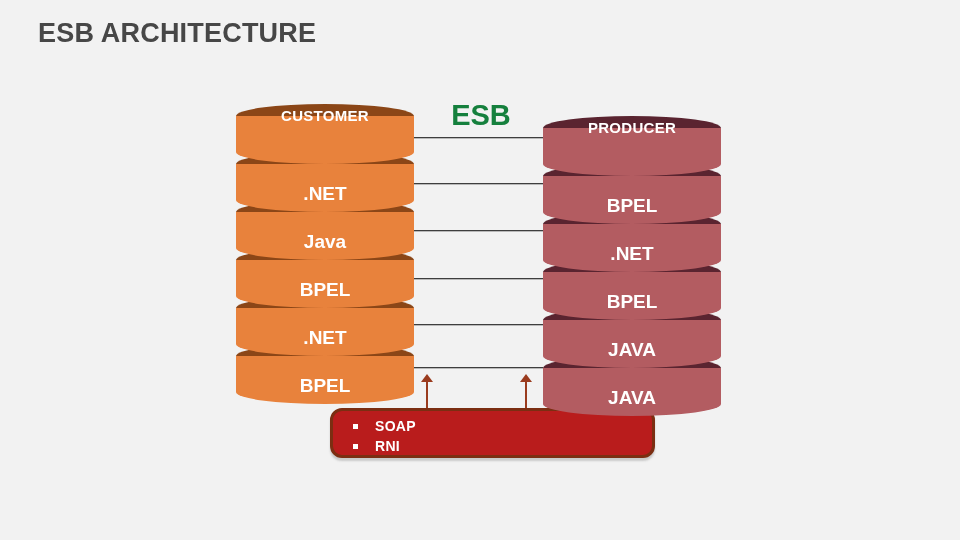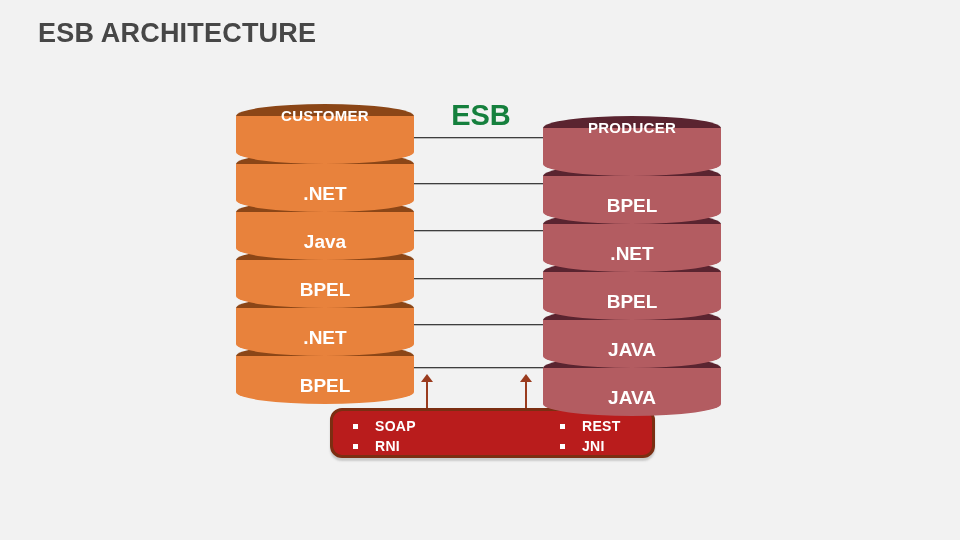--- a/index.html
+++ b/index.html
@@ -188,25 +188,15 @@
     <div class="protocol-col col-left">
       <div class="protocol-item">
         <span class="bullet"></span>
         <span class="protocol-item-label">SOAP</span>
       </div>
       <div class="protocol-item">
         <span class="bullet"></span>
         <span class="protocol-item-label">RNI</span>
       </div>
     </div>
-    <div class="protocol-col col-right">
-      <div class="protocol-item">
-        <span class="bullet"></span>
-        <span class="protocol-item-label">REST</span>
-      </div>
-      <div class="protocol-item">
-        <span class="bullet"></span>
-        <span class="protocol-item-label">JNI</span>
-      </div>
-    </div>
   </div>
 
 </div>
 
 </body></html>

